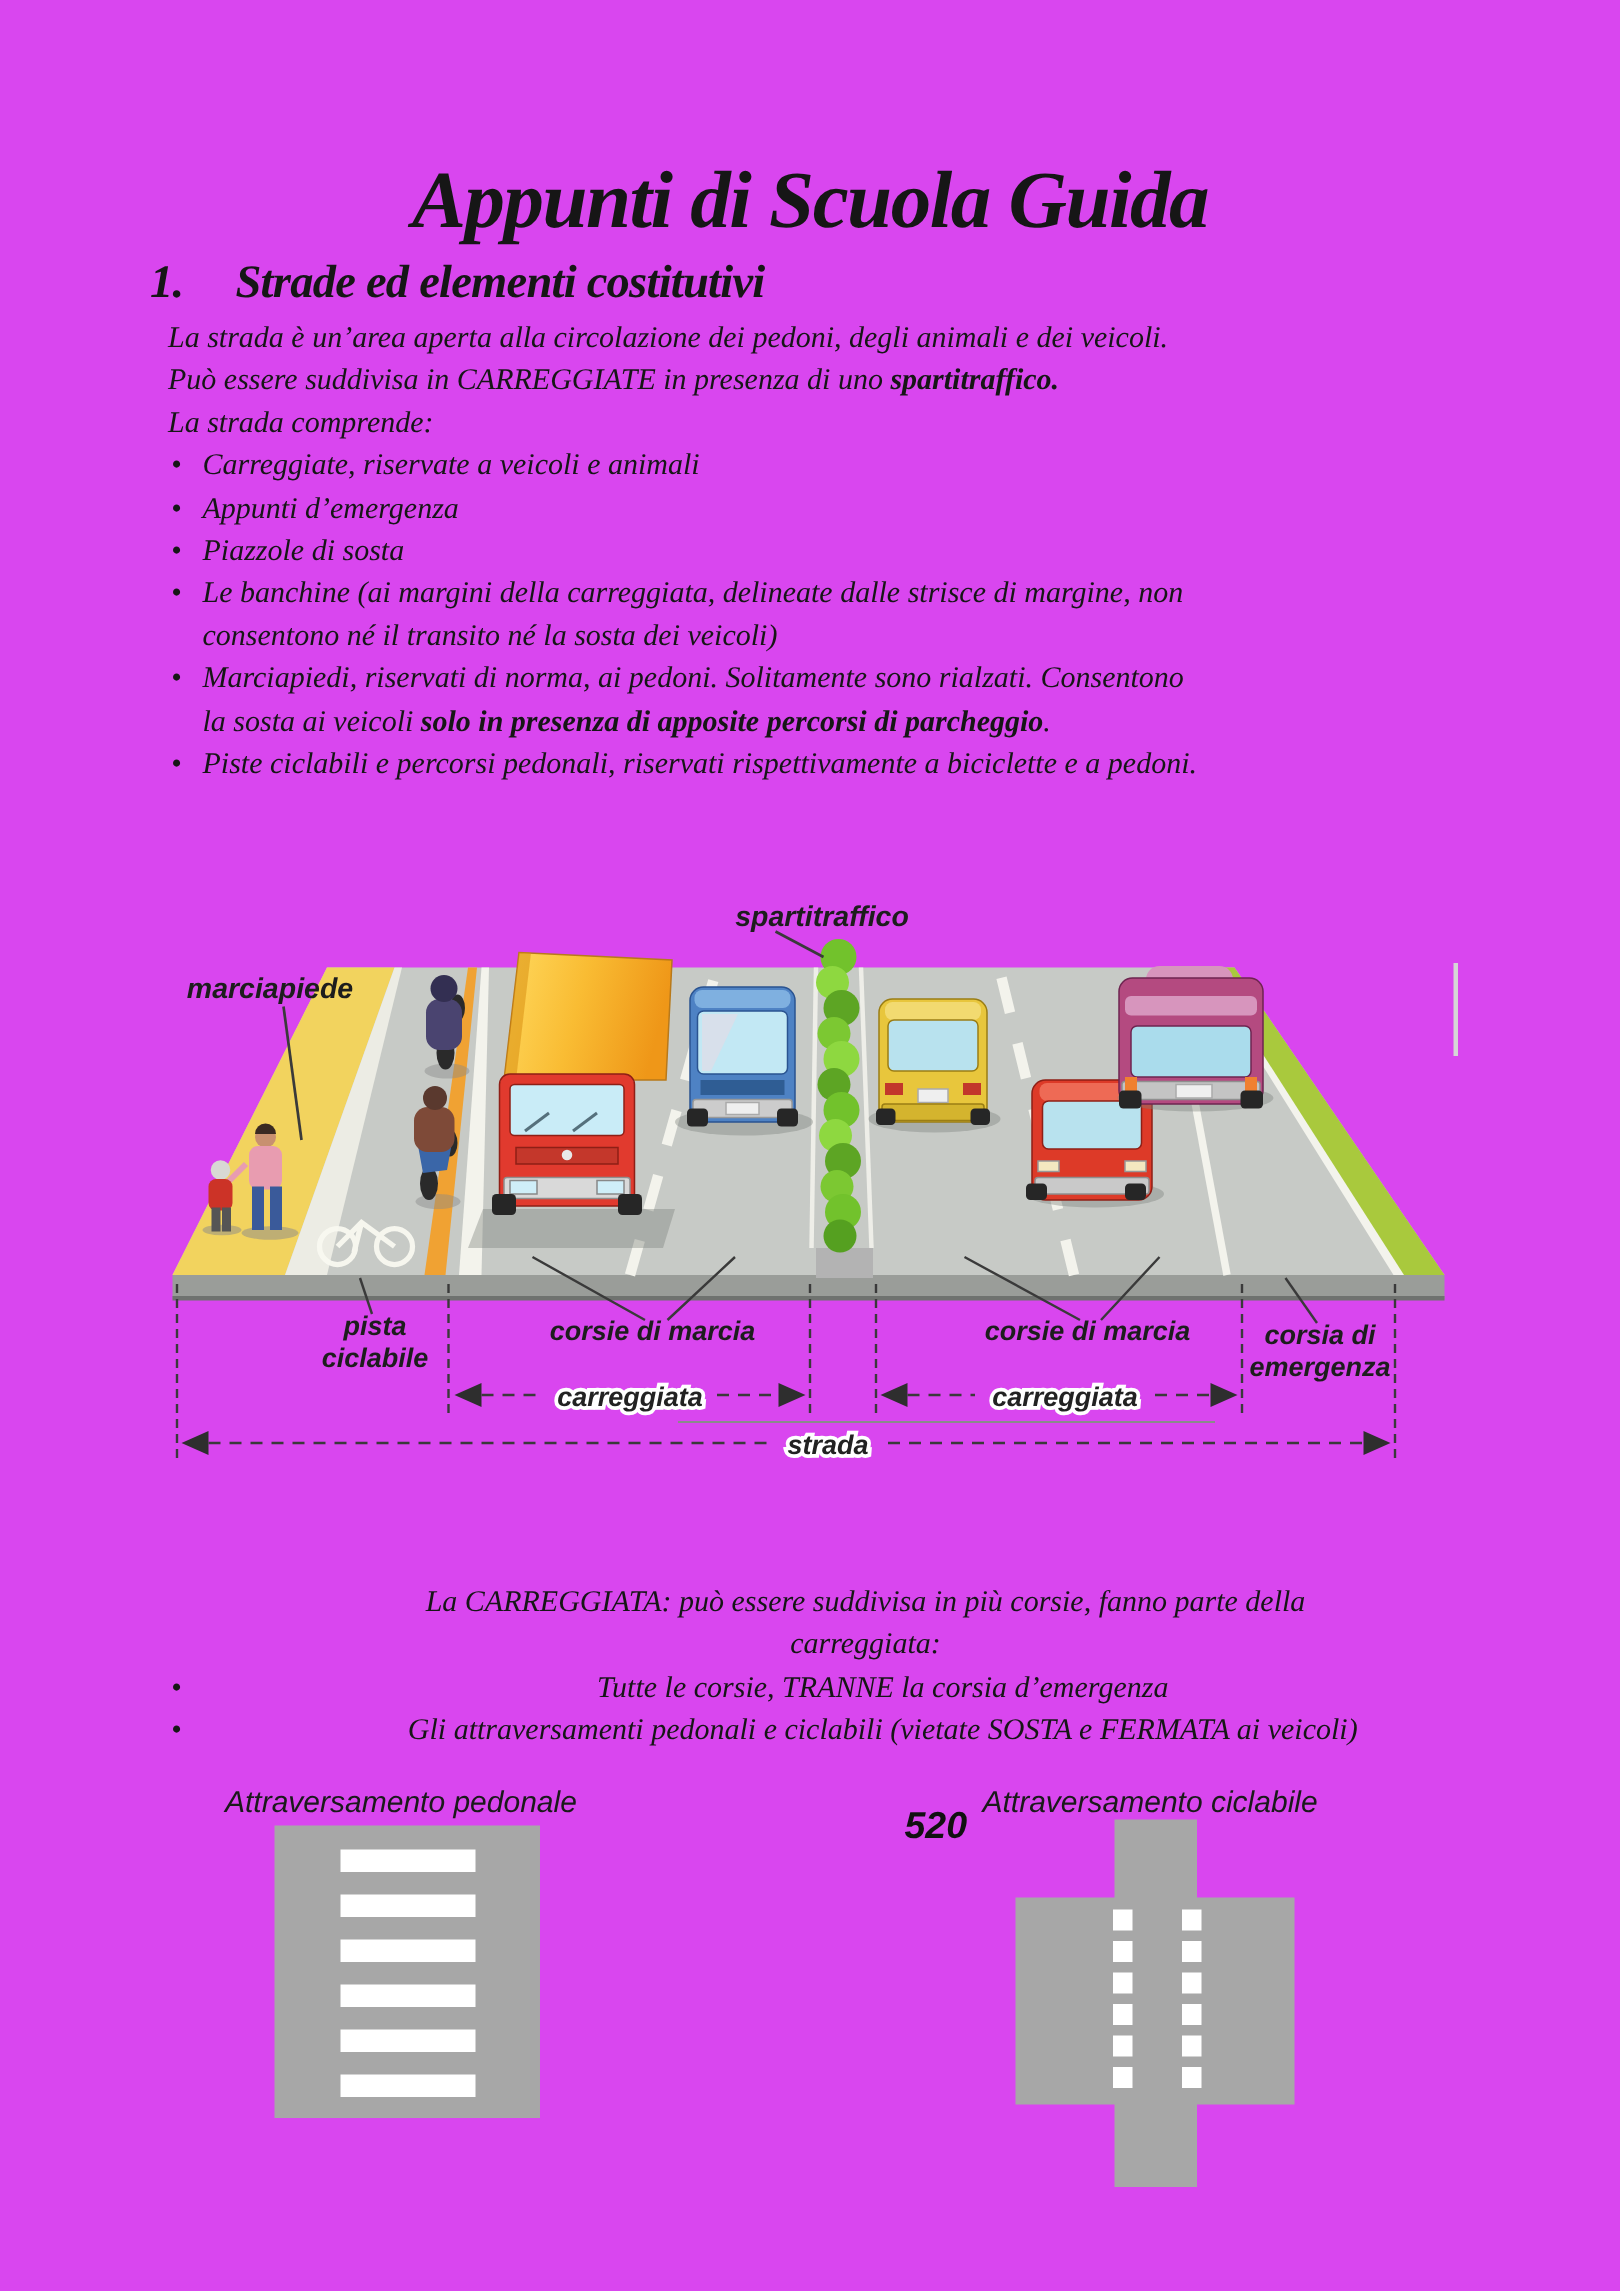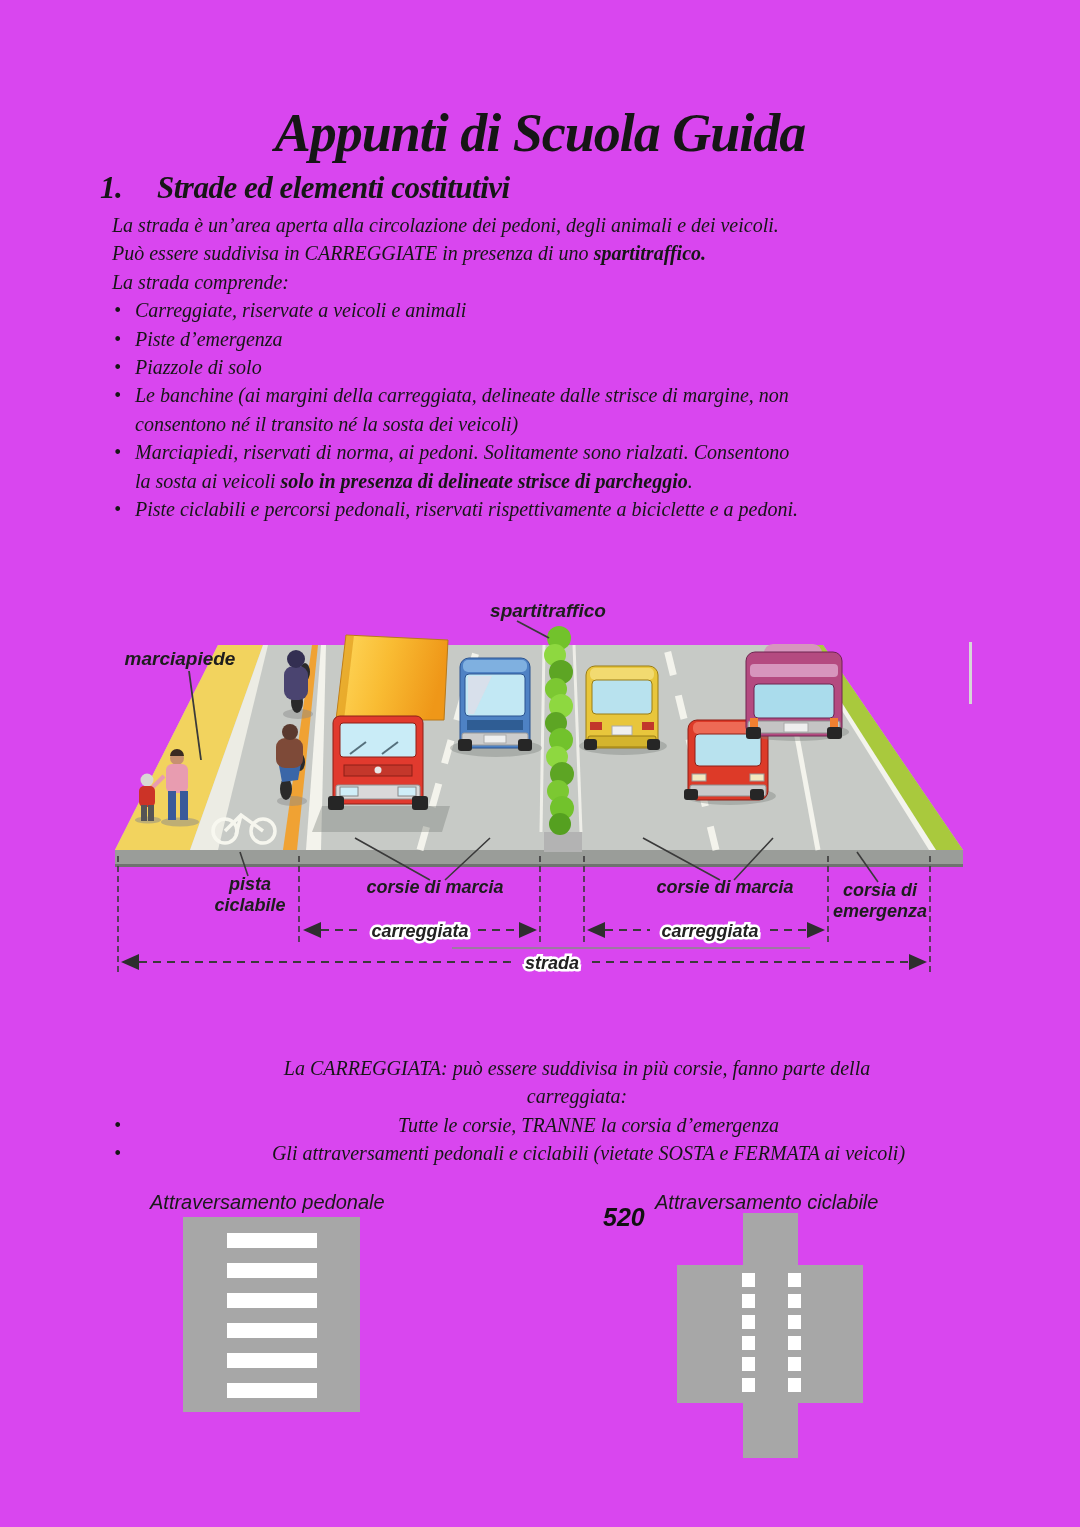--- a/index.html
+++ b/index.html
@@ -60,26 +60,26 @@
   <div class="abs section-heading">
     <span class="hnum">1.</span><span>Strade ed elementi costitutivi</span>
   </div>
 
   <div class="abs body-block" id="body1">
     <div class="ln">La strada è un’area aperta alla circolazione dei pedoni, degli animali e dei veicoli.</div>
     <div class="ln"><span>Può essere suddivisa in CARREGGIATE in presenza di uno </span><b>spartitraffico.</b></div>
     <div class="ln">La strada comprende:</div>
 
     <div class="ln blt-ln"><span class="blt">•</span><span>Carreggiate, riservate a veicoli e animali</span></div>
-    <div class="ln blt-ln"><span class="blt">•</span><span>Piste d’emergenza</span></div>
-    <div class="ln blt-ln"><span class="blt">•</span><span>Piazzole di solo</span></div>
+    <div class="ln blt-ln"><span class="blt">•</span><span>Appunti d’emergenza</span></div>
+    <div class="ln blt-ln"><span class="blt">•</span><span>Piazzole di sosta</span></div>
     <div class="ln blt-ln"><span class="blt">•</span><span>Le banchine (ai margini della carreggiata, delineate dalle strisce di margine, non</span></div>
     <div class="ln cont">consentono né il transito né la sosta dei veicoli)</div>
     <div class="ln blt-ln"><span class="blt">•</span><span>Marciapiedi, riservati di norma, ai pedoni. Solitamente sono rialzati. Consentono</span></div>
-    <div class="ln cont"><span>la sosta ai veicoli </span><b>solo in presenza di delineate strisce di parcheggio</b><span>.</span></div>
+    <div class="ln cont"><span>la sosta ai veicoli </span><b>solo in presenza di apposite percorsi di parcheggio</b><span>.</span></div>
     <div class="ln blt-ln"><span class="blt">•</span><span>Piste ciclabili e percorsi pedonali, riservati rispettivamente a biciclette e a pedoni.</span></div>
   </div>
 
   <svg id="roadfig" class="abs" width="885" height="425" viewBox="0 0 885 425">
     <defs>
       <linearGradient id="gradGold" x1="0" y1="0" x2="1" y2="0.2">
         <stop offset="0" stop-color="#ffd95e"></stop>
         <stop offset="0.5" stop-color="#f9bc33"></stop>
         <stop offset="1" stop-color="#ef9718"></stop>
       </linearGradient>

